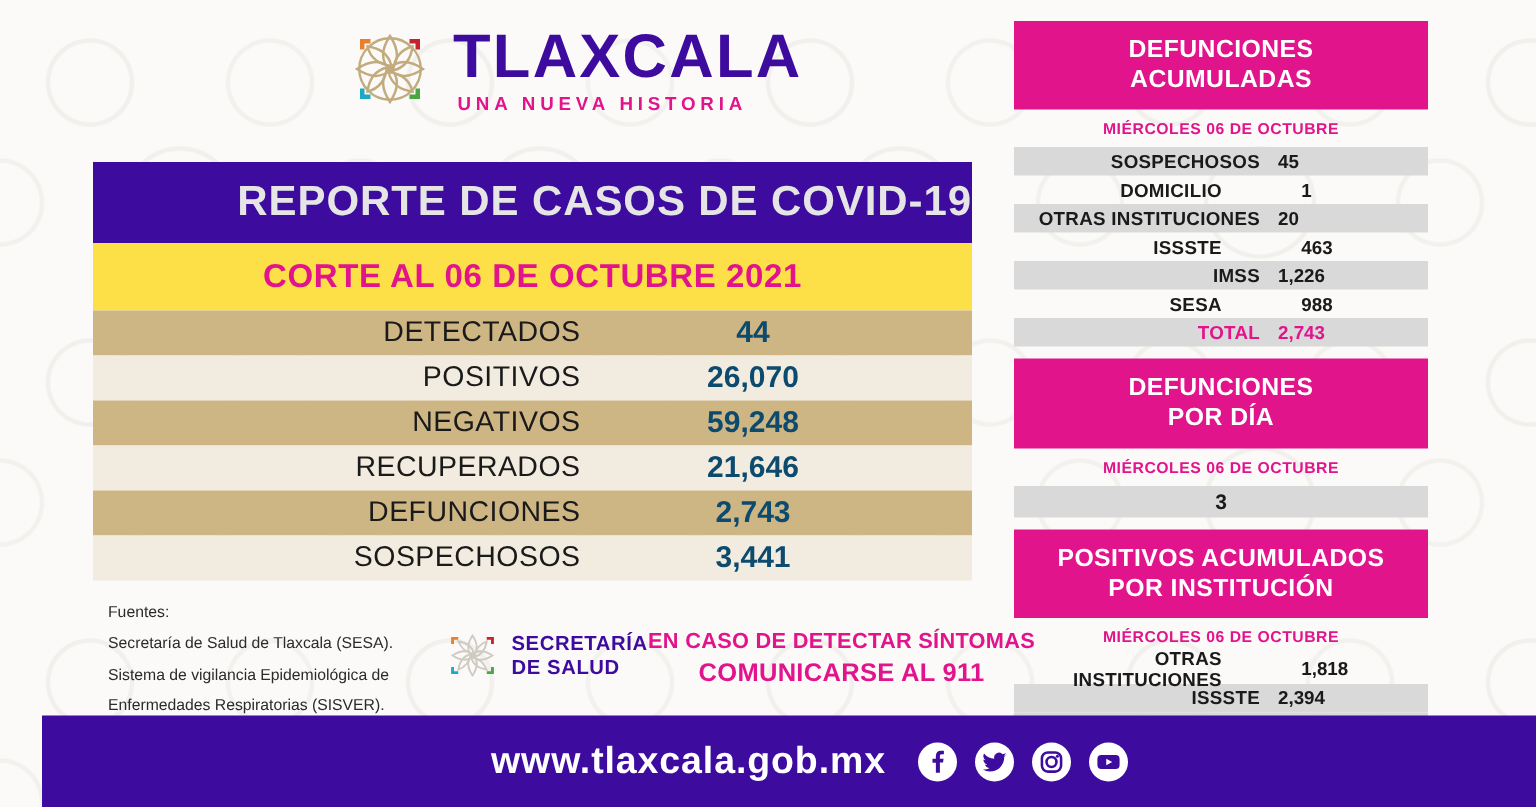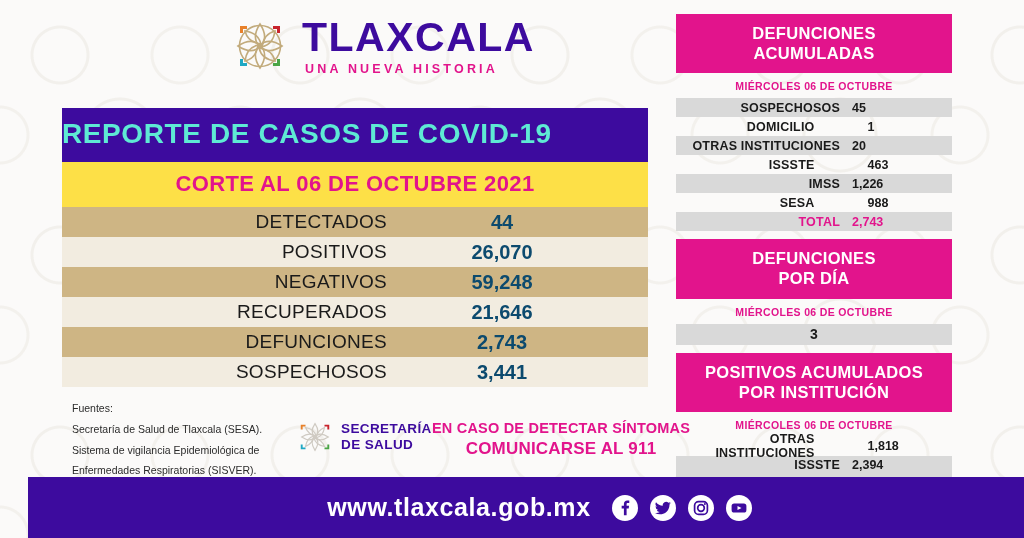--- a/index.html
+++ b/index.html
@@ -37,23 +37,23 @@
     letter-spacing:1.5px;
   }
   .brand-sub{
     font-size:12.5px; font-weight:bold; color:#e2148c;
     letter-spacing:3.2px; margin-top:5px; padding-left:3px;
   }
 
   
   .left{ position:absolute; left:62px; top:108px; width:586px; }
   .main-title{
-    background:#3d0b9e; color:#5eead4;
+    background:#3d0b9e; color:#e5e5e5;
     font-size:28px; font-weight:bold; letter-spacing:.6px;
-    text-align:left; padding:10px 0 12px;
+    text-align:right; padding:10px 0 12px;
   }
   .corte{
     background:#fde047; color:#e2148c;
     font-size:22px; font-weight:bold; letter-spacing:.4px;
     text-align:center; padding:9px 0 10px;
   }
   .mrow{
     display:flex; align-items:center; height:30px;
   }
   .mrow.tan{ background:#ceb584; }

